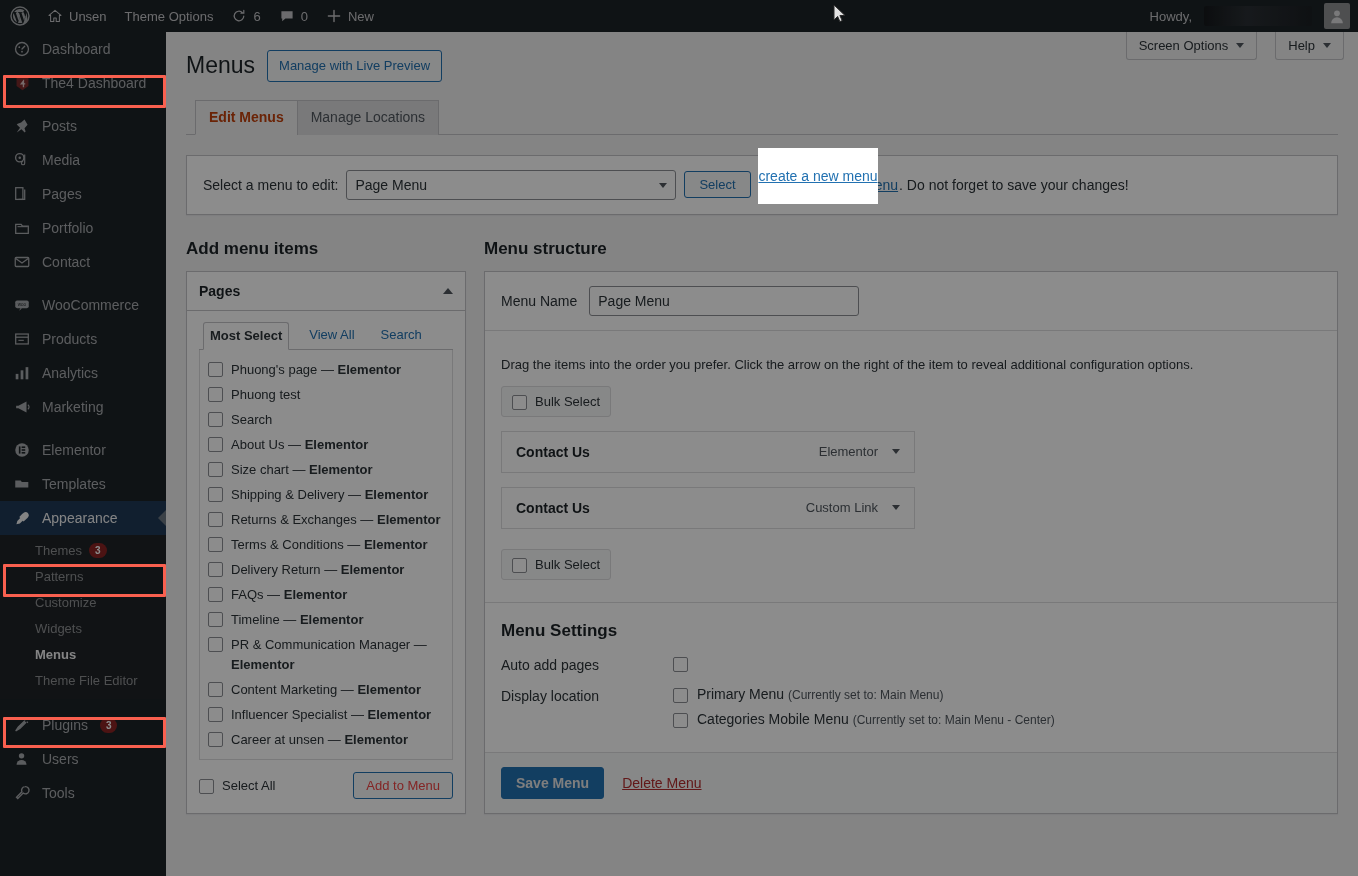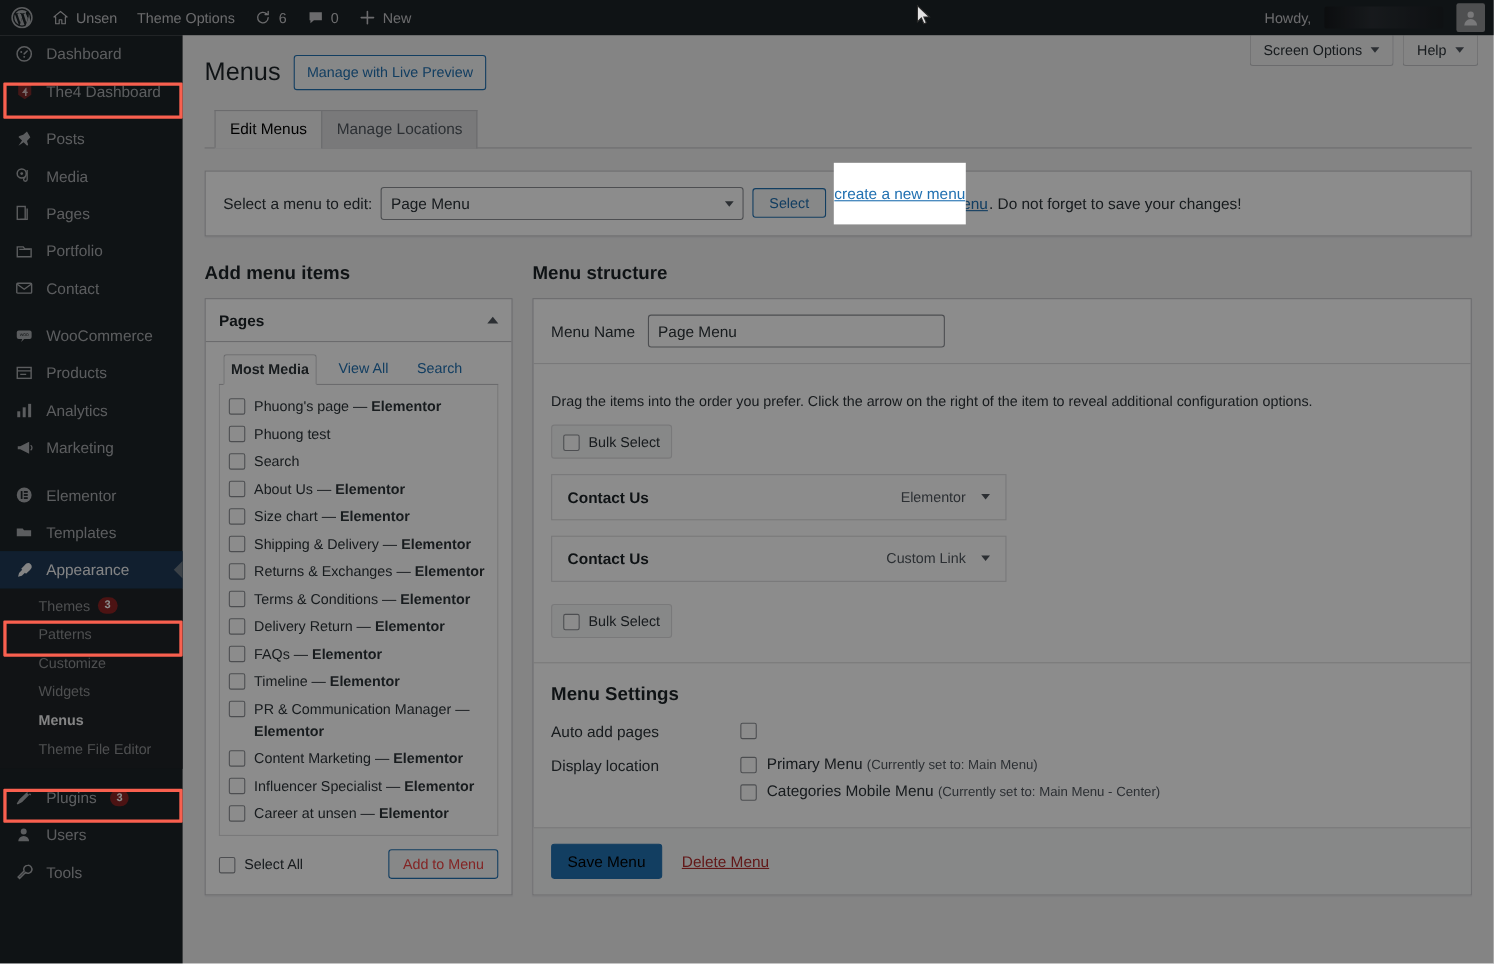--- a/index.html
+++ b/index.html
@@ -74,21 +74,21 @@
     position: absolute; border: 3px solid #f9604f; z-index: 9;
     pointer-events: none; border-radius: 1px;
   }
 
   
   .content {
     position: absolute; top: 32px; left: 166px;
     width: 1192px; height: 844px; background: #f0f0f1;
     overflow: hidden;
   }
-  .screen-meta { position: absolute; top: 0; right: 14px; display: flex; gap: 8px; padding-top: 0; }
+  .screen-meta { position: absolute; top: 0; right: 14px; display: flex; gap: 18px; padding-top: 0; }
   .meta-btn {
     background: #f0f0f1; border: 1px solid #c3c4c7; border-top: none;
     border-radius: 0 0 3px 3px; padding: 6px 12px; font-size: 13px; color: #2c3338;
     display: flex; align-items: center; gap: 8px;
   }
   .caret-d { width: 0; height: 0; border-left: 4px solid transparent; border-right: 4px solid transparent; border-top: 5px solid #50575e; }
 
   .wrap { padding: 10px 20px 0 20px; }
   .page-head { display: flex; align-items: center; gap: 12px; padding-top: 8px; }
   h1.page-title { font-size: 23px; font-weight: 400; color: #1d2327; line-height: 1.3; }
@@ -96,21 +96,21 @@
     background: #f6f7f7; border: 1px solid #2271b1; color: #2271b1;
     border-radius: 3px; padding: 5px 11px; font-size: 13px; line-height: 1.5;
   }
 
   .nav-tabs { margin-top: 17px; border-bottom: 1px solid #c3c4c7; padding-left: 9px; display: flex; }
   .nav-tab {
     border: 1px solid #c3c4c7; border-bottom: none; background: #dcdcde;
     color: #50575e; font-size: 14px; padding: 8px 13px 9px; margin-right: -1px;
     position: relative; top: 1px;
   }
-  .nav-tab.active { background: #f0f0f1; color: #000000; font-weight: normal; border-bottom: 1px solid #f0f0f1; }
+  .nav-tab.active { background: #f0f0f1; color: #c2410c; font-weight: bold; border-bottom: 1px solid #f0f0f1; }
 
   .panel { background: #fff; border: 1px solid #c3c4c7; box-shadow: 0 1px 1px rgba(0,0,0,.04); }
   .menu-select-bar {
     margin-top: 20px; padding: 14px 16px; display: flex; align-items: center; gap: 8px;
     font-size: 14px; color: #2c3338;
   }
   select.menu-select {
     appearance: none; width: 330px; height: 30px; padding: 0 26px 0 8px;
     border: 1px solid #8c8f94; border-radius: 3px; background: #fff;
     font-size: 14px; font-family: inherit; color: #2c3338;
@@ -184,22 +184,22 @@
   h3.ms-title { font-size: 17px; font-weight: bold; color: #1d2327; margin-bottom: 14px; }
   .set-row { display: flex; margin-bottom: 6px; }
   .set-label { width: 172px; flex: 0 0 172px; font-size: 14px; color: #2c3338; padding-top: 2px; }
   .set-opts .o { display: flex; align-items: flex-start; gap: 9px; margin-bottom: 8px; font-size: 14px; color: #2c3338; }
   .set-opts .o .sub { font-size: 12px; color: #50575e; }
   .panel-foot {
     border-top: 1px solid #dcdcde; background: #f6f7f7;
     padding: 14px 16px; display: flex; align-items: center; gap: 18px;
   }
   .btn-primary {
-    background: #2271b1; border: 1px solid #2271b1; color: #000000;
-    border-radius: 3px; padding: 7px 14px; font-size: 14px;
+    background: #2271b1; border: 1px solid #2271b1; color: #e5e5e5;
+    border-radius: 3px; padding: 7px 14px; font-size: 14px; font-weight: bold;
   }
   .link-del { color: #b32d2e; font-size: 14px; text-decoration: underline; }
 
   
   .dim {
     position: absolute; inset: 0; background: rgba(0,0,0,0.45);
     z-index: 8; pointer-events: none;
   }
   .spotlight {
     position: absolute; z-index: 10; background: transparent;
@@ -518,21 +518,21 @@
           <h2 class="sect">Add menu items</h2>
 
           <div class="panel">
             <div class="accordion-head">
               <span class="t">Pages</span>
               <span class="caret-u"></span>
             </div>
 
             <div class="acc-body">
               <div class="tabs-inner">
-                <div class="tab-in active">Most Media</div>
+                <div class="tab-in active">Most Select</div>
                 <div class="tab-in">View All</div>
                 <div class="tab-in">Search</div>
               </div>
 
               <div class="page-list" id="pages-list">
                   <div class="chk-row">
                     <span class="chk"></span>
                     <span class="lbl">Phuong's page — <b>Elementor</b></span>
                   </div>
                   <div class="chk-row">

